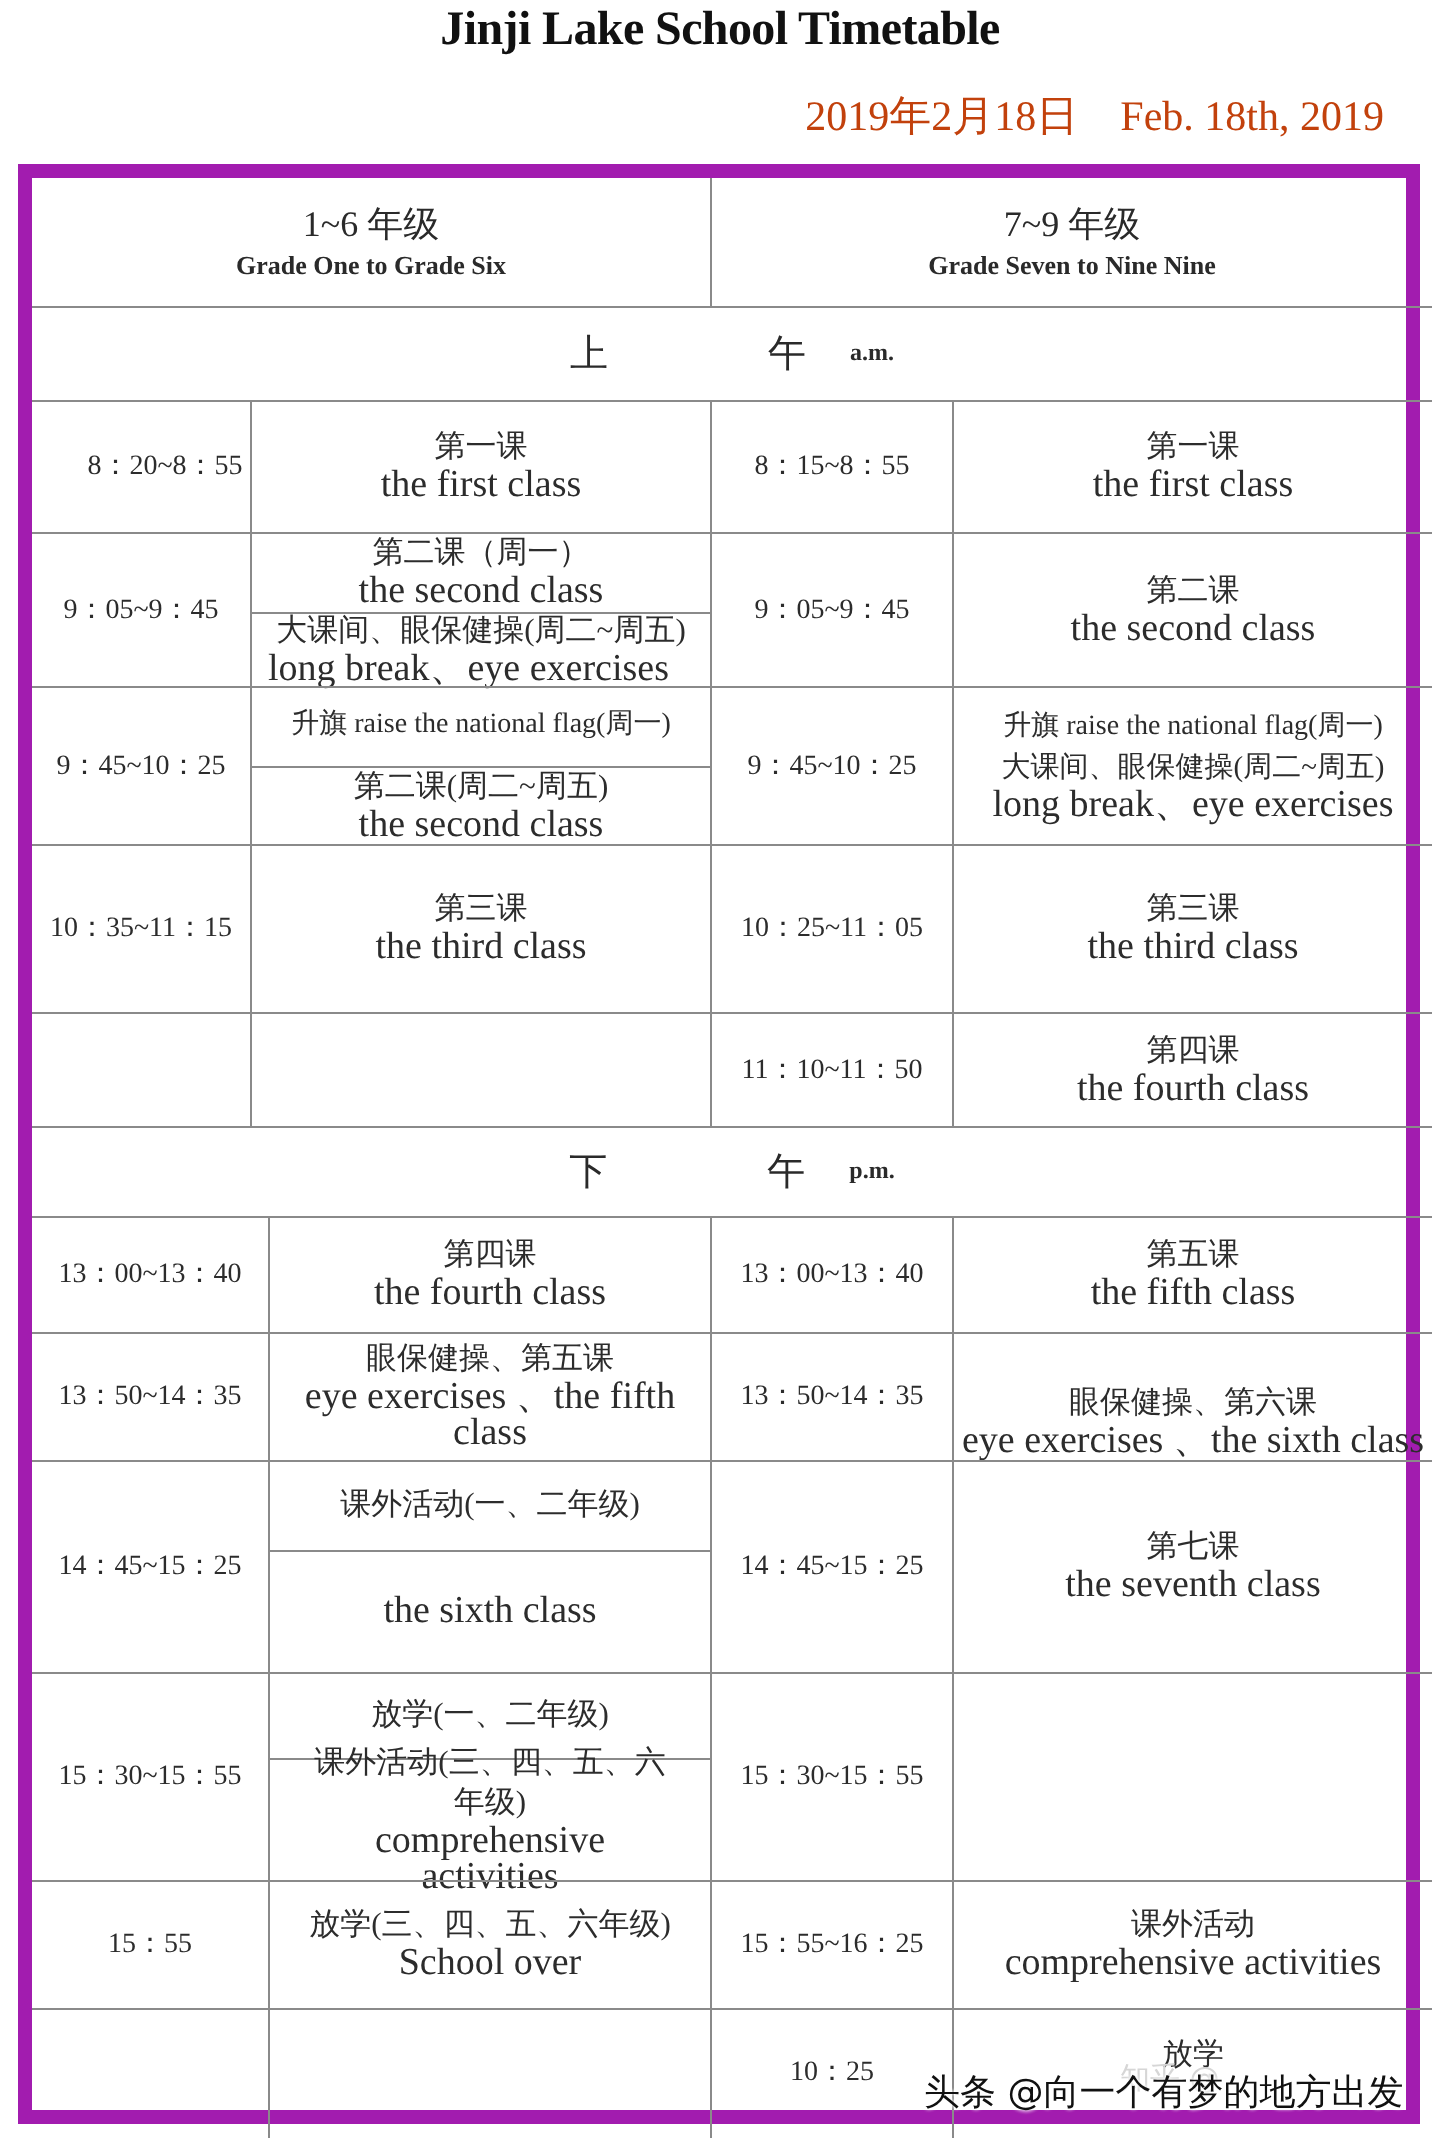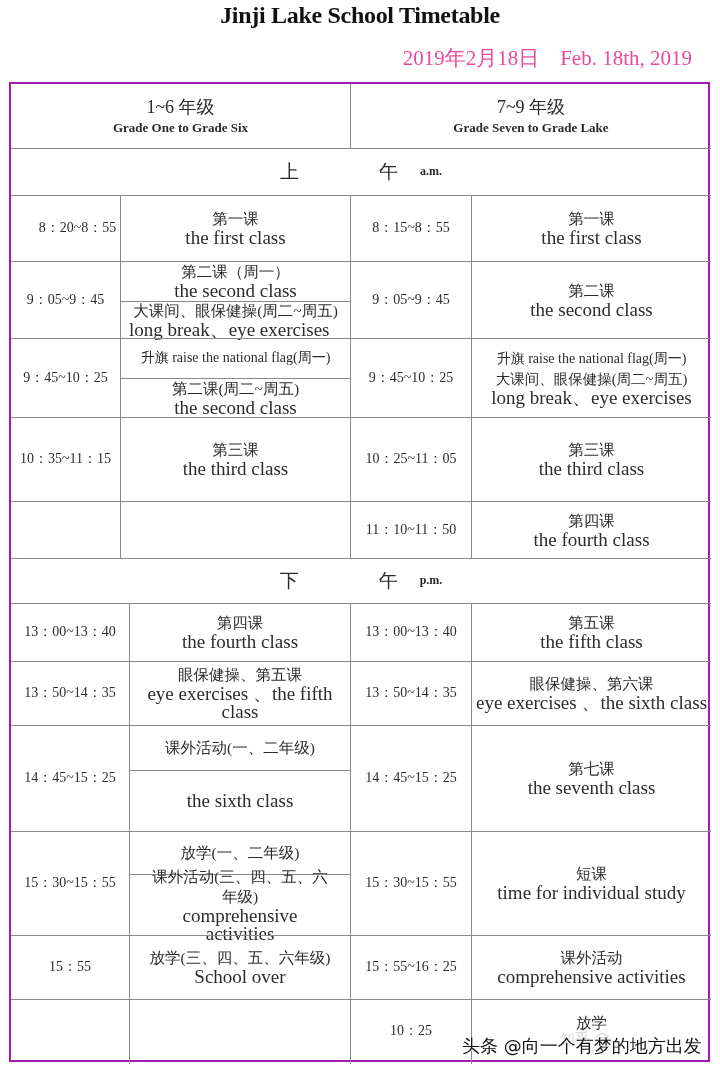--- a/index.html
+++ b/index.html
@@ -1,22 +1,22 @@
 <!DOCTYPE html>
 <html><head>
 <meta charset="utf-8">
 <style>
   html, body { margin: 0; padding: 0; background: #ffffff; }
   body { width: 720px; height: 1071px; position: relative; overflow: hidden;
          font-family: "Liberation Serif", "DejaVu Serif", serif; color: #2a2a2a; }
   .title { position: absolute; left: 0; width: 720px; top: 2px; text-align: center;
            font-size: 24px; font-weight: bold; color: #111; letter-spacing: -0.3px; }
-  .date { position: absolute; right: 28px; top: 44px; font-size: 21px; color: #ec4899; }
+  .date { position: absolute; right: 28px; top: 44px; font-size: 21px; color: #c2410c; }
   .tbl { position: absolute; left: 9px; top: 82px; width: 701px; height: 980px;
-         border: 2px solid #a21caf; box-sizing: border-box; }
+         border: 7px solid #a21caf; box-sizing: border-box; }
   .cell { position: absolute; box-sizing: border-box; display: flex; flex-direction: column;
           align-items: center; justify-content: center; text-align: center; }
   .hl { position: absolute; height: 1px; background: #8a8a8a; }
   .vl { position: absolute; width: 1px; background: #8a8a8a; }
   .zh { font-size: 15.5px; line-height: 20px; color: #2c2c2c; }
   .en { font-size: 19px; line-height: 18px; color: #2c2c2c; }
   .time { font-size: 14px; color: #2c2c2c; }
   .hdr-zh { font-size: 18px; line-height: 24px; }
   .hdr-en { font-size: 13px; font-weight: bold; line-height: 18px; }
   .sec { font-size: 19px; }
@@ -35,21 +35,21 @@
 <div class="date">2019年2月18日　Feb. 18th, 2019</div>
 
 <div class="tbl">
 
   <div class="cell" style="left:0;top:0;width:339px;height:64px;">
     <div class="hdr-zh">1~6 年级</div>
     <div class="hdr-en">Grade One to Grade Six</div>
   </div>
   <div class="cell" style="left:340px;top:0;width:360px;height:64px;">
     <div class="hdr-zh">7~9 年级</div>
-    <div class="hdr-en">Grade Seven to Grade Lake</div>
+    <div class="hdr-en">Grade Seven to Nine Nine</div>
   </div>
   <div class="vl" style="left:339px;top:0;height:64px;"></div>
   <div class="hl" style="left:0;top:64px;width:700px;"></div>
 
   <div class="cell sec" style="left:0;top:64px;width:700px;height:47px;flex-direction:row;">
     <span>上</span>
     <span class="gap"></span>
     <span>午</span>
     <span class="en-s">a.m.</span>
   </div>
@@ -151,21 +151,21 @@
     <div class="en">the fifth class</div>
   </div>
   <div class="hl" style="left:0;top:577px;width:700px;"></div>
 
   <div class="cell time" style="left:0;top:577px;width:118px;height:64px;">13：50~14：35</div>
   <div class="cell" style="left:119px;top:577px;width:220px;height:64px;">
     <div class="zh">眼保健操、第五课</div>
     <div class="en">eye exercises 、the fifth class</div>
   </div>
   <div class="cell time" style="left:340px;top:577px;width:120px;height:64px;">13：50~14：35</div>
-  <div class="cell" style="left:461px;top:577px;width:239px;height:64px;">
+  <div class="cell" style="left:461px;top:577px;width:239px;height:64px;justify-content:flex-end;">
     <div class="zh">眼保健操、第六课</div>
     <div class="en">eye exercises 、the sixth class</div>
   </div>
   <div class="hl" style="left:0;top:641px;width:700px;"></div>
 
   <div class="cell time" style="left:0;top:641px;width:118px;height:106px;">14：45~15：25</div>
   <div class="cell" style="left:119px;top:641px;width:220px;height:45px;">
     <div class="zh">课外活动(一、二年级)</div>
   </div>
   <div class="hl" style="left:118px;top:686px;width:221px;"></div>
@@ -182,24 +182,20 @@
   <div class="cell time" style="left:0;top:747px;width:118px;height:104px;">15：30~15：55</div>
   <div class="cell" style="left:119px;top:747px;width:220px;height:43px;">
     <div class="zh">放学(一、二年级)</div>
   </div>
   <div class="hl" style="left:118px;top:790px;width:221px;"></div>
   <div class="cell" style="left:119px;top:791px;width:220px;height:60px;padding:0 18px;">
     <div class="zh">课外活动(三、四、五、六年级)</div>
     <div class="en">comprehensive activities</div>
   </div>
   <div class="cell time" style="left:340px;top:747px;width:120px;height:104px;">15：30~15：55</div>
-  <div class="cell" style="left:461px;top:747px;width:239px;height:104px;">
-    <div class="zh">短课</div>
-    <div class="en">time for individual study</div>
-  </div>
   <div class="hl" style="left:0;top:851px;width:700px;"></div>
 
   <div class="cell time" style="left:0;top:851px;width:118px;height:64px;">15：55</div>
   <div class="cell" style="left:119px;top:851px;width:220px;height:64px;">
     <div class="zh">放学(三、四、五、六年级)</div>
     <div class="en">School over</div>
   </div>
   <div class="cell time" style="left:340px;top:851px;width:120px;height:64px;">15：55~16：25</div>
   <div class="cell" style="left:461px;top:851px;width:239px;height:64px;text-align:right;">
     <div class="zh">课外活动</div>

